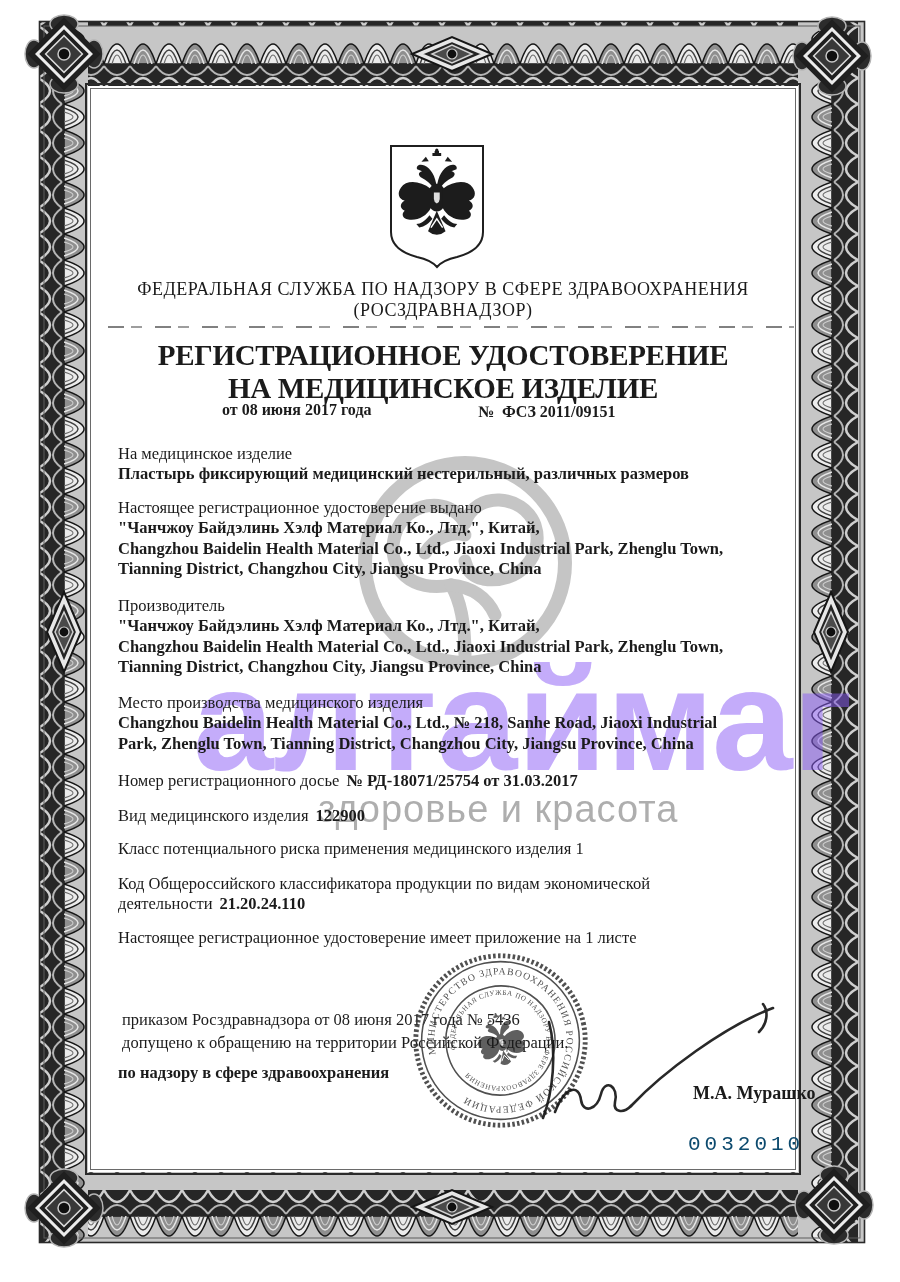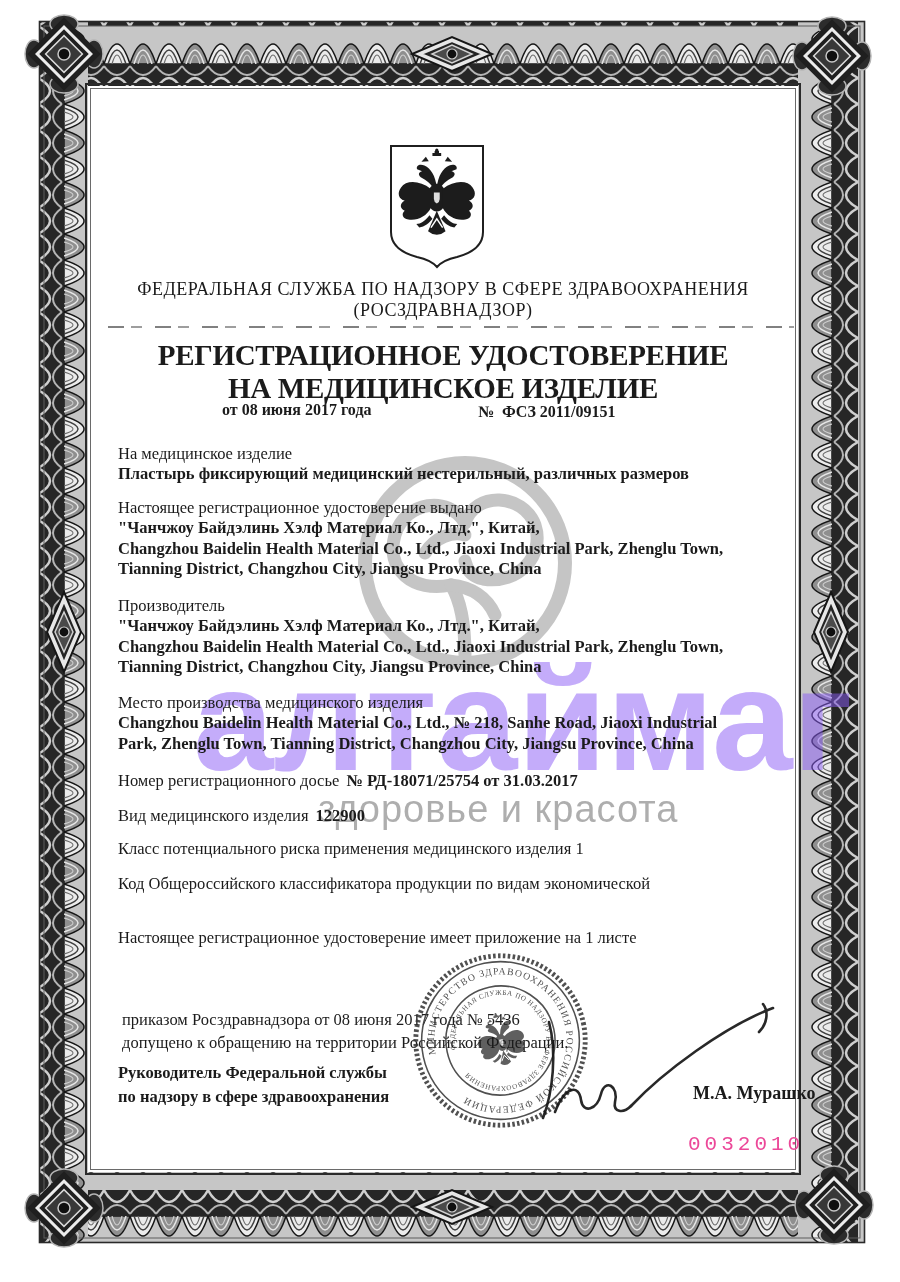--- a/index.html
+++ b/index.html
@@ -8,21 +8,21 @@
   .abs{position:absolute;}
   .ctr{left:88px;width:710px;text-align:center;}
   .cap{font-size:18px;letter-spacing:.5px;white-space:nowrap;}
   .ttl{font-size:29px;font-weight:bold;letter-spacing:-.3px;white-space:nowrap;}
   .sub{font-size:16px;font-weight:bold;white-space:pre;}
   .para{left:118px;width:678px;font-size:16.5px;line-height:20.3px;}
   .b{font-weight:bold;}
   .lbl{margin-right:7px;}
   .rule{left:108px;width:686px;height:2px;opacity:.75;
         background:repeating-linear-gradient(90deg,#565656 0 16px,transparent 16px 23px,#7d7d7d 23px 34px,transparent 34px 47px);}
-  .serial{font-family:"Liberation Mono",monospace;font-size:21px;letter-spacing:4px;color:#ec4899;}
+  .serial{font-family:"Liberation Mono",monospace;font-size:21px;letter-spacing:4px;color:#0c4a6e;}
   .wm-brand{font-family:"Liberation Sans",sans-serif;font-weight:bold;font-size:145px;line-height:1;
             color:#8b5cf6;opacity:.5;letter-spacing:0;white-space:nowrap;}
   .wm-tag{font-family:"Liberation Sans",sans-serif;font-size:38px;letter-spacing:1px;color:#9b9b9b;opacity:.8;white-space:nowrap;}
   .z0{z-index:0}.z1{z-index:1}.z2{z-index:2}.z3{z-index:3}
   svg{display:block}
 </style>
 </head>
 <body>
 
 <div class="canvas">
@@ -168,31 +168,33 @@
   </div>
 
   <div class="abs z2 para" style="top:806px;">
     <span class="lbl">Вид медицинского изделия</span><span class="b">122900</span>
   </div>
 
   <div class="abs z2 para" style="top:839px;">Класс потенциального риска применения медицинского изделия 1</div>
 
   <div class="abs z2 para" style="top:874px;">
     <div>Код Общероссийского классификатора продукции по видам экономической</div>
+    <div>
+      <span class="lbl">деятельности</span><span class="b">21.20.24.110</span>
+    </div>
   </div>
 
   <div class="abs z2 para" style="top:928px;">Настоящее регистрационное удостоверение имеет приложение на 1 листе</div>
 
   <div class="abs z2 para" style="left:122px;top:1008px;line-height:23px;">
     <div>приказом Росздравнадзора от 08 июня 2017 года № 5436</div>
     <div>допущено к обращению на территории Российской Федерации.</div>
   </div>
 
   <div class="abs z2 para b" style="top:1061px;line-height:23.5px;">
-    <div>Руководитель Федеральной службы</div>
     <div>по надзору в сфере здравоохранения</div>
   </div>
 
   <div class="abs z2 b" style="left:693px;top:1083px;font-size:18px;white-space:nowrap;">М.А. Мурашко</div>
 
   <div class="abs z2 serial" style="left:688px;top:1133px;">0032010</div>
 
   <svg class="abs z3" style="left:408px;top:948px;transform:rotate(-12deg);" width="185" height="185" viewBox="0 0 190 190" opacity="0.88">
     <g stroke="#383838" fill="none">
       <circle cx="95" cy="95" r="87" stroke-width="5" stroke-dasharray="2.6 2.4"></circle>

